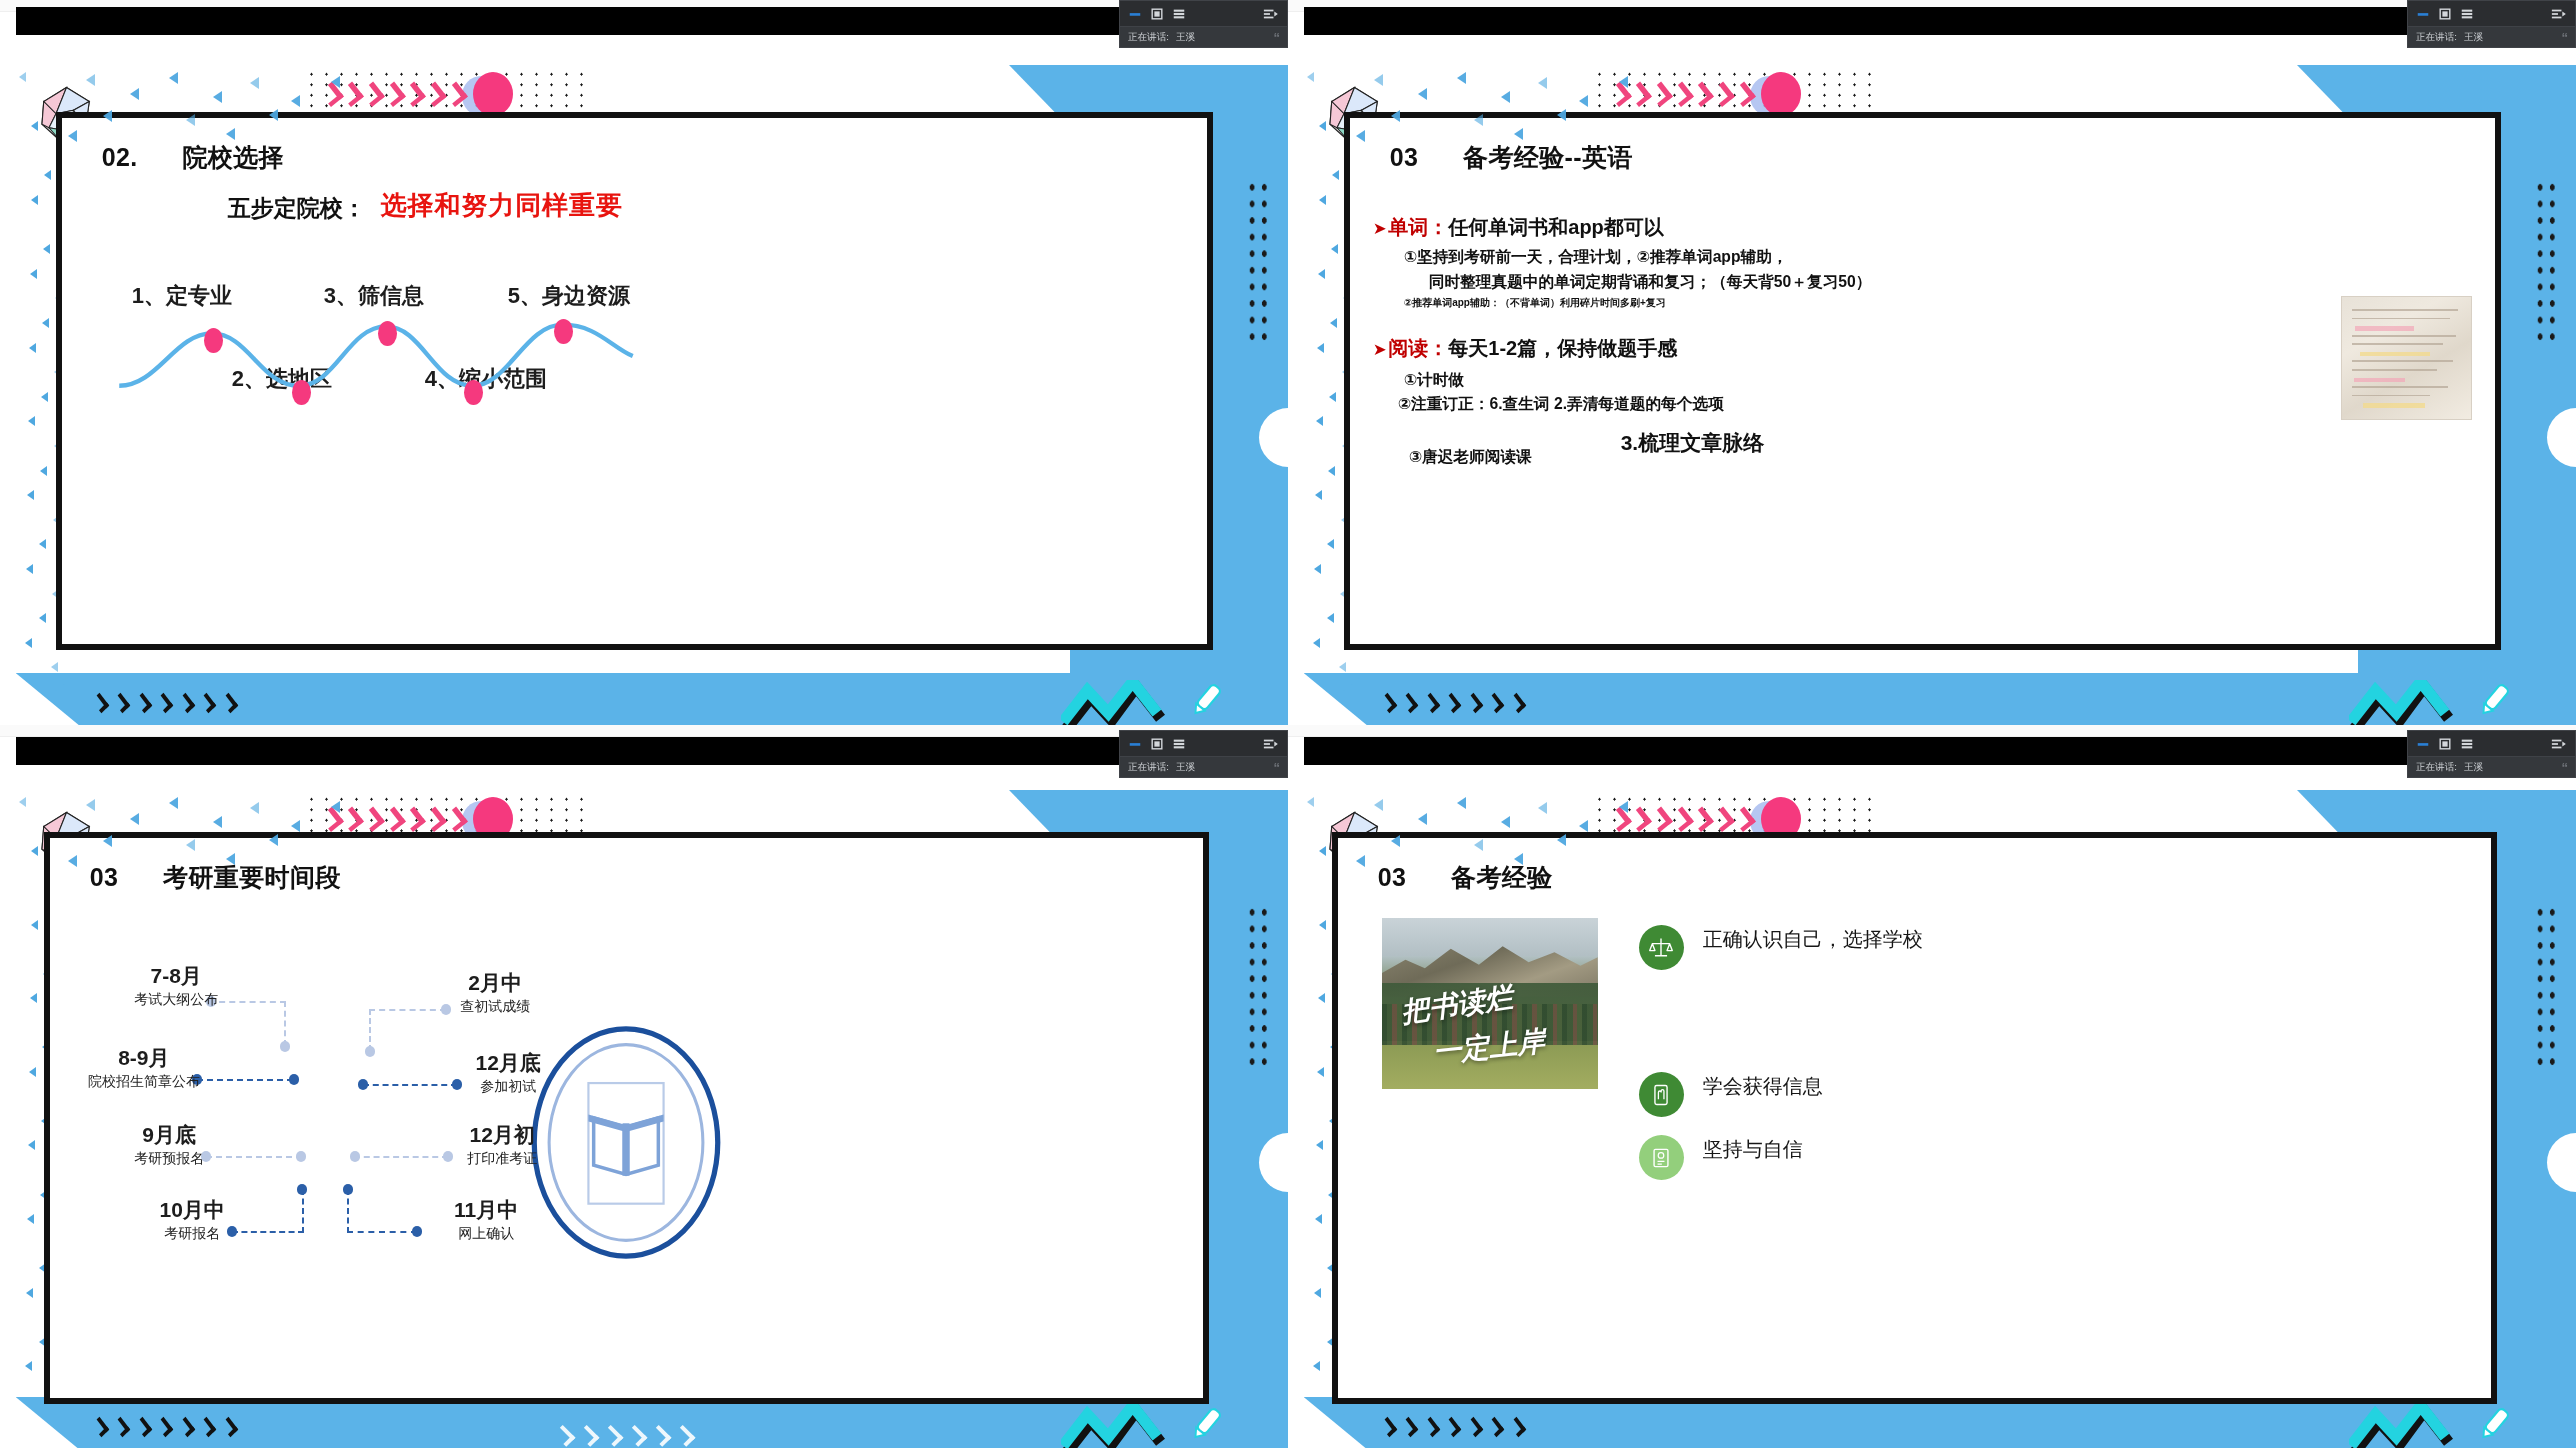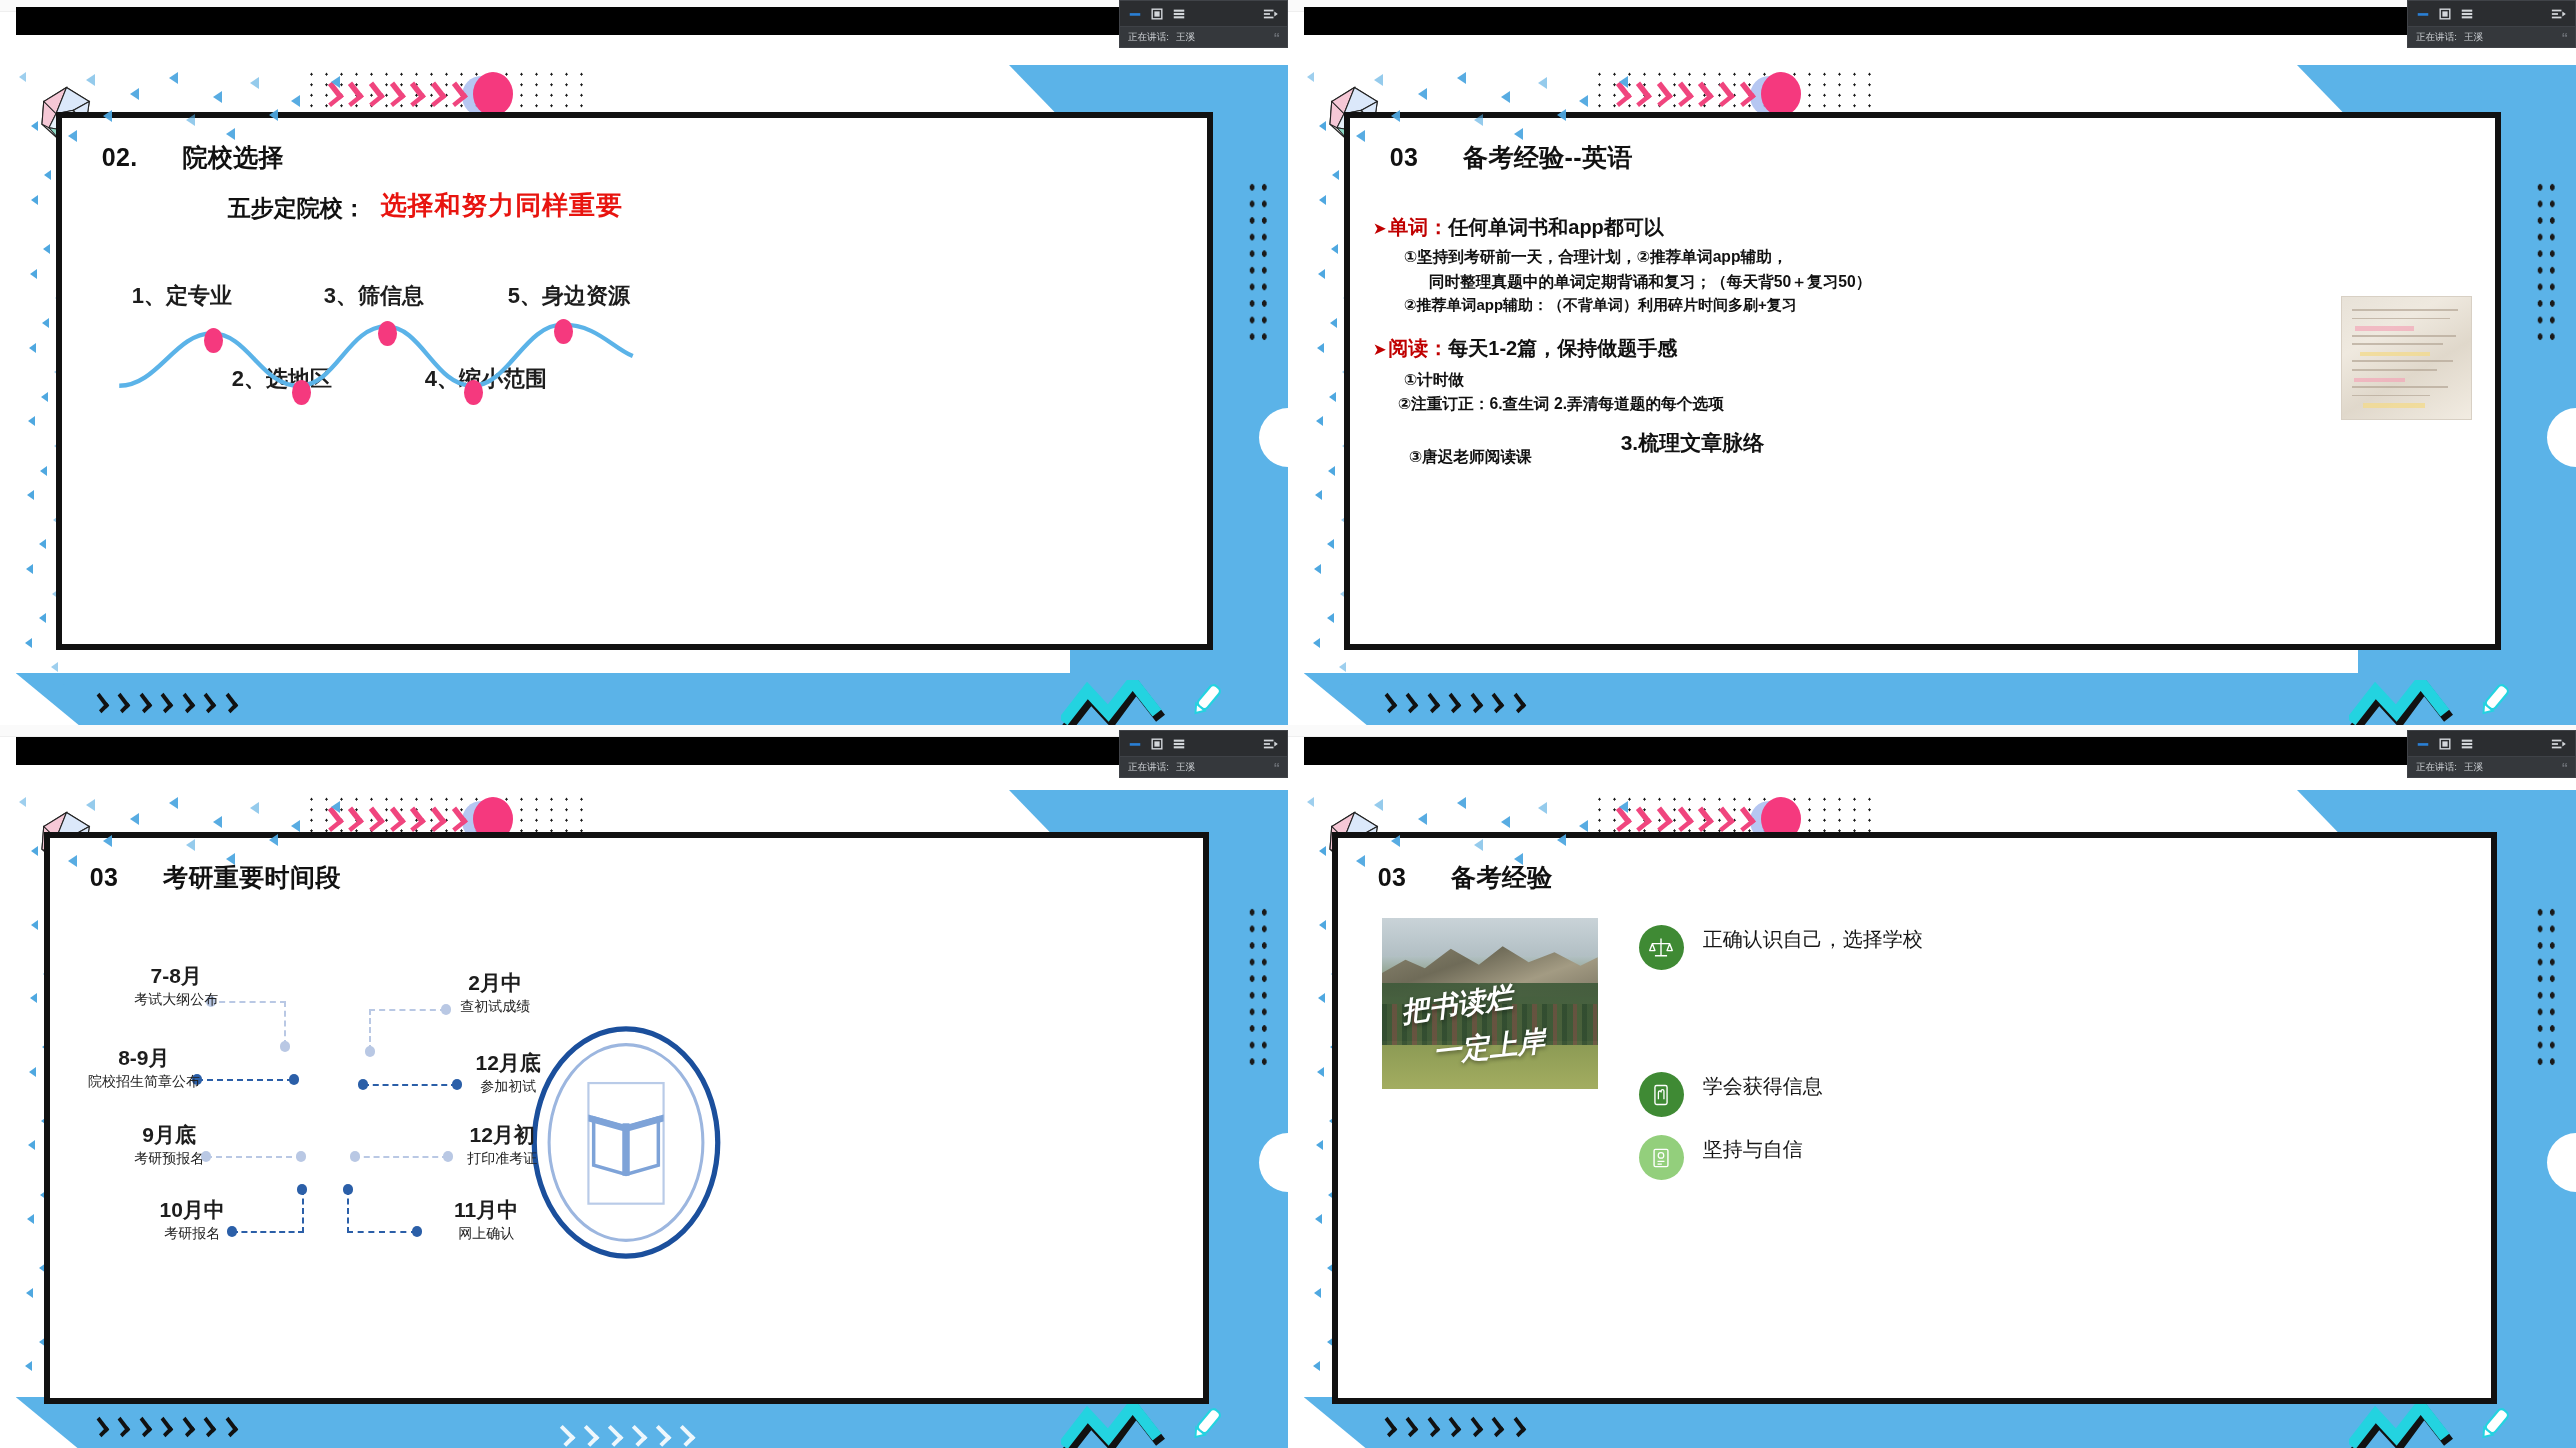--- a/index.html
+++ b/index.html
@@ -382,21 +382,21 @@
           <span class="num">03</span>
           <span class="sep"></span>
           <span>备考经验--英语</span>
         </div>
 
         <div class="s2-bullet" style="left:23px;top:96px;font-size:20px;">
           <span class="s2-arrow">➤</span><span class="s2-key">单词</span><span class="s2-key">：</span><span>任何单词书和app都可以</span>
         </div>
         <div class="s2-bullet" style="left:54px;top:129px;font-size:15.7px;">①坚持到考研前一天，合理计划，②推荐单词app辅助，</div>
         <div class="s2-bullet" style="left:79px;top:154px;font-size:15.7px;">同时整理真题中的单词定期背诵和复习；（每天背50＋复习50）</div>
-        <div class="s2-bullet" style="left:54px;top:178px;font-size:15px;">②推荐单词app辅助：（不背单词）利用碎片时间多刷+复习</div>
+        <div class="s2-bullet" style="left:54px;top:178px;font-size:10px;">②推荐单词app辅助：（不背单词）利用碎片时间多刷+复习</div>
 
         <div class="s2-bullet" style="left:23px;top:217px;font-size:20px;">
           <span class="s2-arrow">➤</span><span class="s2-key">阅读</span><span class="s2-key">：</span><span>每天1-2篇，保持做题手感</span>
         </div>
         <div class="s2-bullet" style="left:54px;top:252px;font-size:15.7px;">①计时做</div>
         <div class="s2-bullet" style="left:48px;top:276px;font-size:15.7px;">②注重订正：6.查生词 2.弄清每道题的每个选项</div>
         <div class="s2-bullet" style="left:271px;top:311px;font-size:21px;">3.梳理文章脉络</div>
         <div class="s2-bullet" style="left:59px;top:329px;font-size:15.7px;">③唐迟老师阅读课</div>
 
         <div class="s2-photo">

